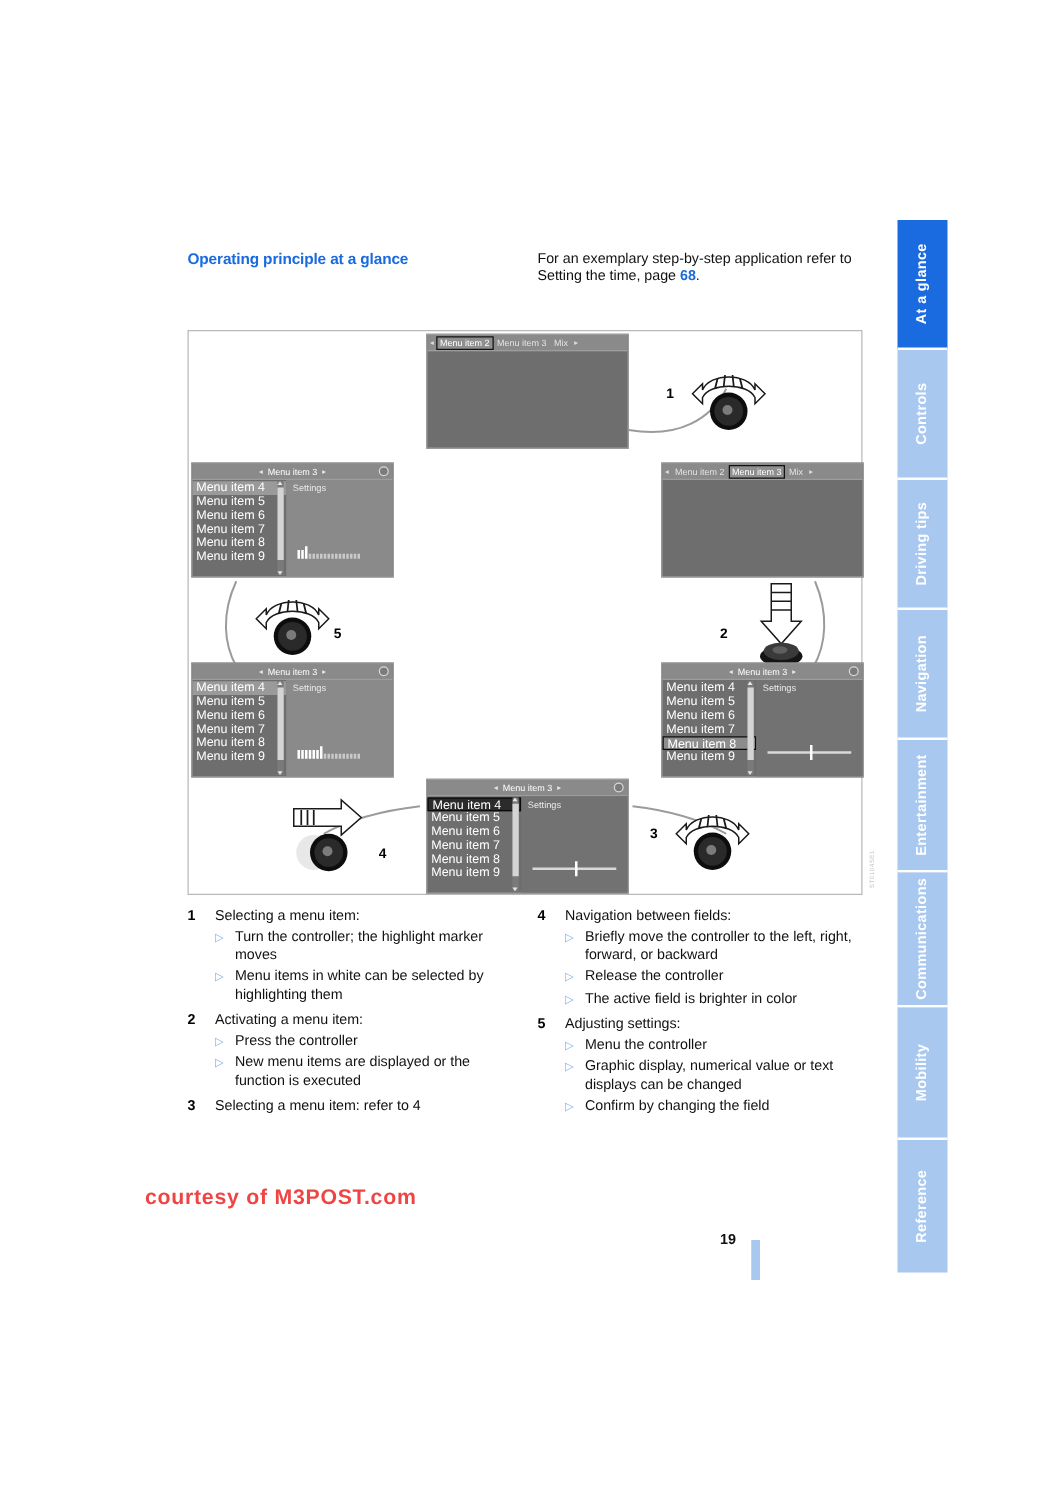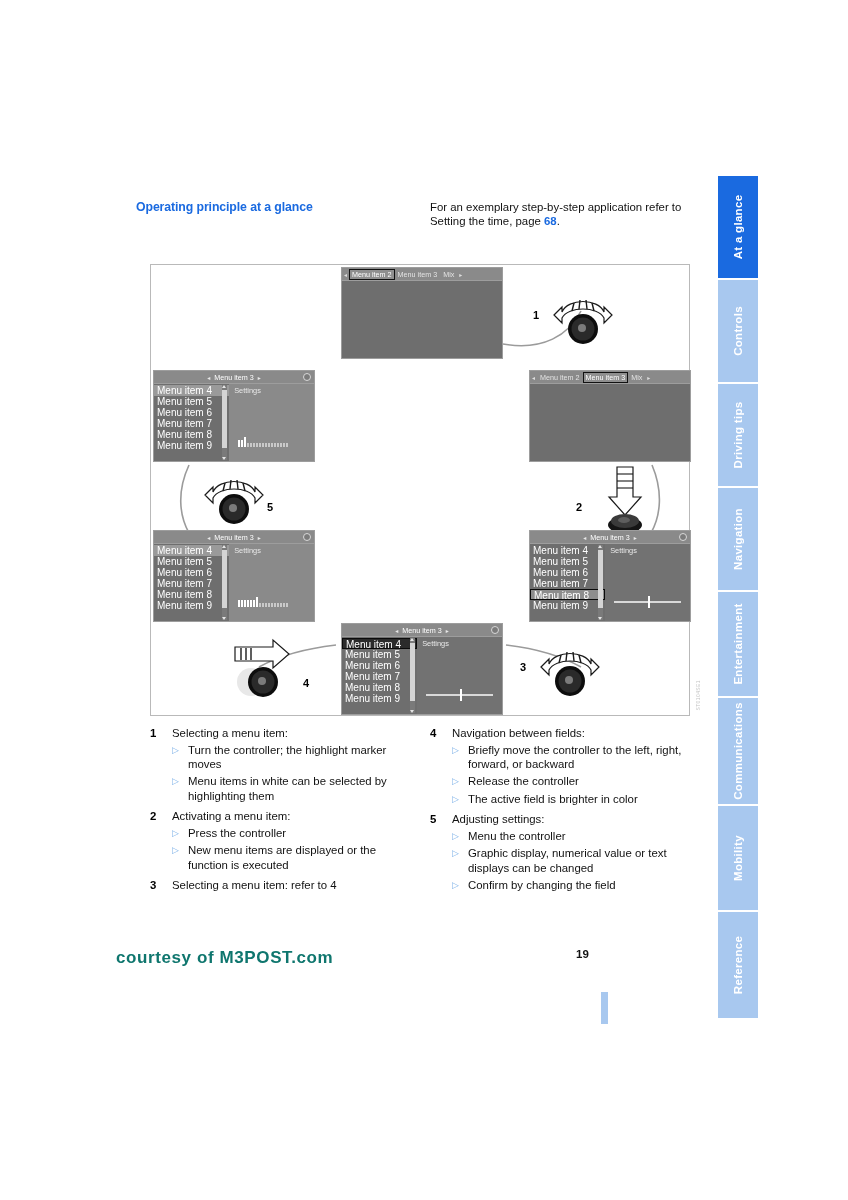--- a/index.html
+++ b/index.html
@@ -33,21 +33,21 @@
     transform: translate(-50%,-50%) rotate(-90deg);
     white-space: nowrap;
     color: #ffffff;
     font-size: 11.5px;
     font-weight: bold;
     letter-spacing: .3px;
   }
   .tab.active .tab-label { color:#fff; }
 
   
-  #head-left { position:absolute; left:136px; top:200px; width:265px; }
+  #head-left { position:absolute; left:150px; top:200px; width:265px; }
   #head-right{ position:absolute; left:430px; top:200px; width:265px; }
   .sec-title {
     color:#1a6ae0; font-size:12.3px; font-weight:bold;
     margin:0 0 4px 0; letter-spacing:-.1px;
   }
   .body-txt { font-size:11.4px; line-height:14.2px; color:#111; }
   .lnk { color:#1a6ae0; font-weight:bold; }
 
   
   #figure {
@@ -145,24 +145,24 @@
   .cap-bullets { margin:2px 0 6px 22px; }
   .bullet { display:flex; margin-bottom:3px; }
   .bullet .tri {
     width:16px; flex:0 0 16px; color:#7fb2e8; font-size:9px; line-height:14.4px;
   }
   .bullet .btxt { font-size:11.4px; line-height:14.4px; color:#111; }
 
   
   #watermark {
     position:absolute; left:116px; top:948px;
-    font-size:17px; font-weight:bold; letter-spacing:.6px; color:#0f766e;
+    font-size:17px; font-weight:bold; letter-spacing:.6px; color:#ef4444;
   }
   #page-no {
-    position:absolute; left:576px; top:948px;
+    position:absolute; left:576px; top:986px;
     font-size:11.5px; font-weight:bold; color:#111;
   }
   #page-bar {
     position:absolute; left:601px; top:992px;
     width:7px; height:32px; background:#a8c8ef;
   }
 </style>
 </head>
 <body>
 

